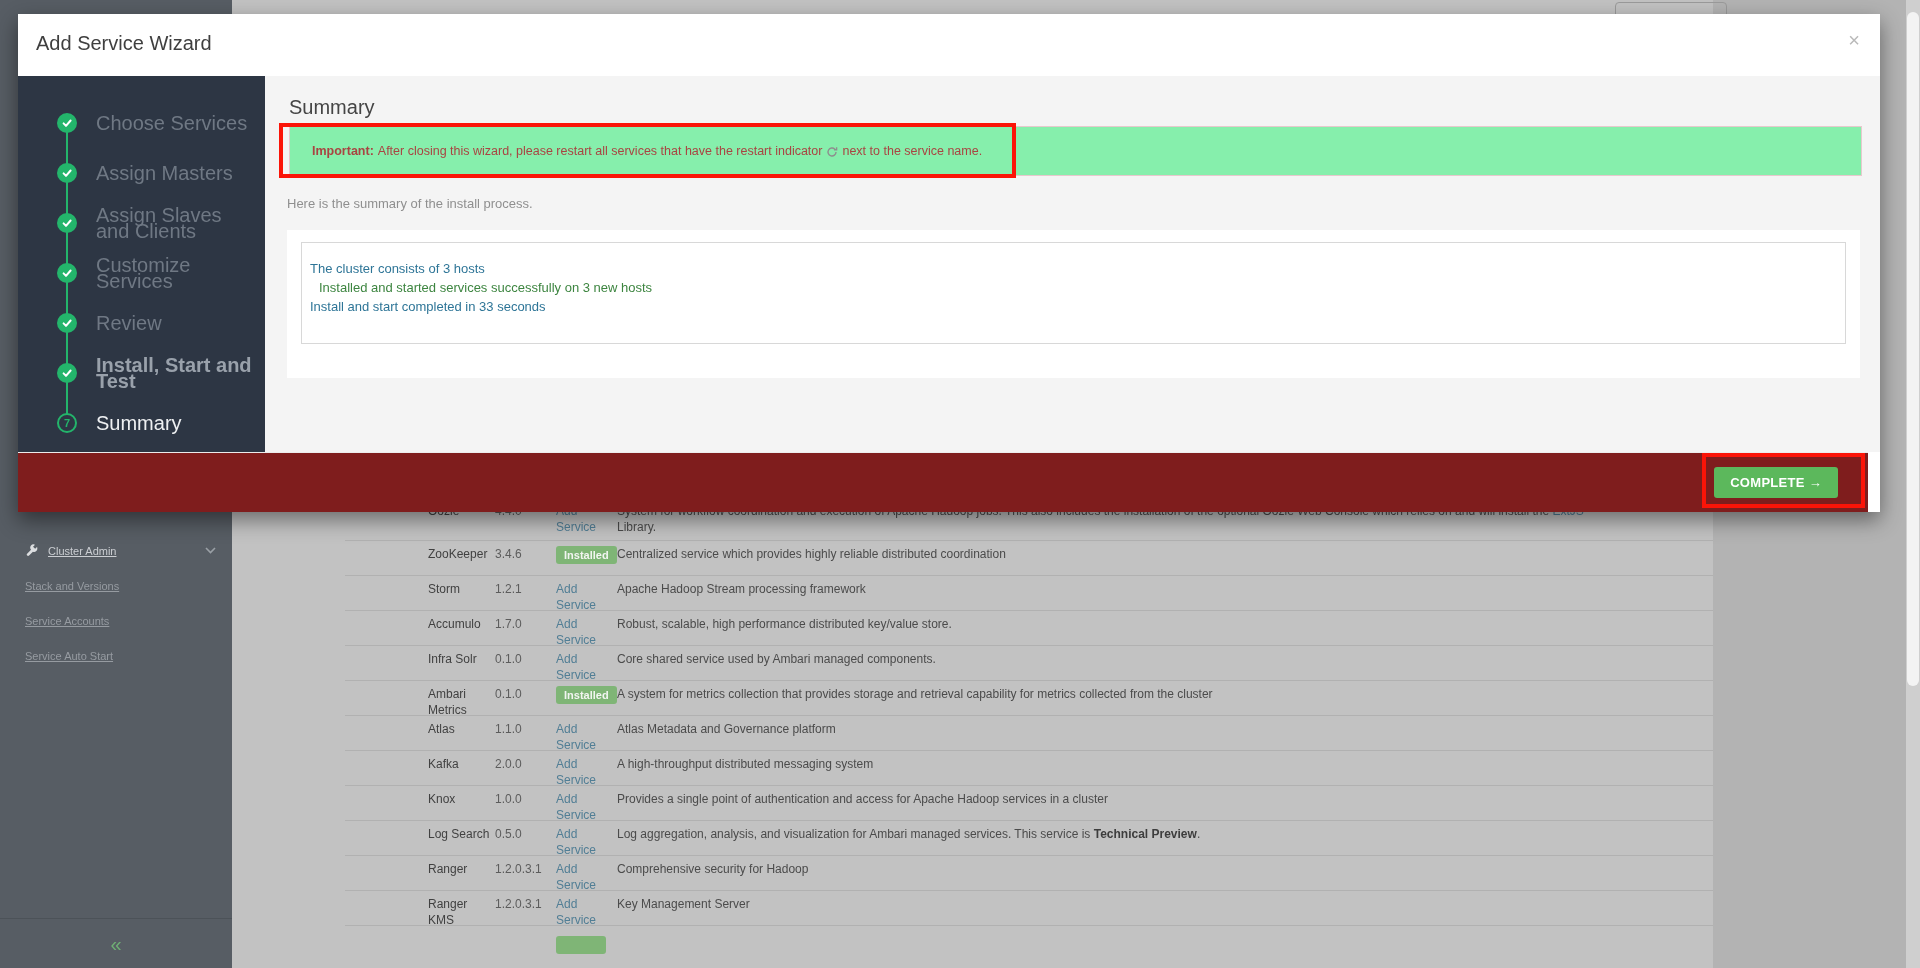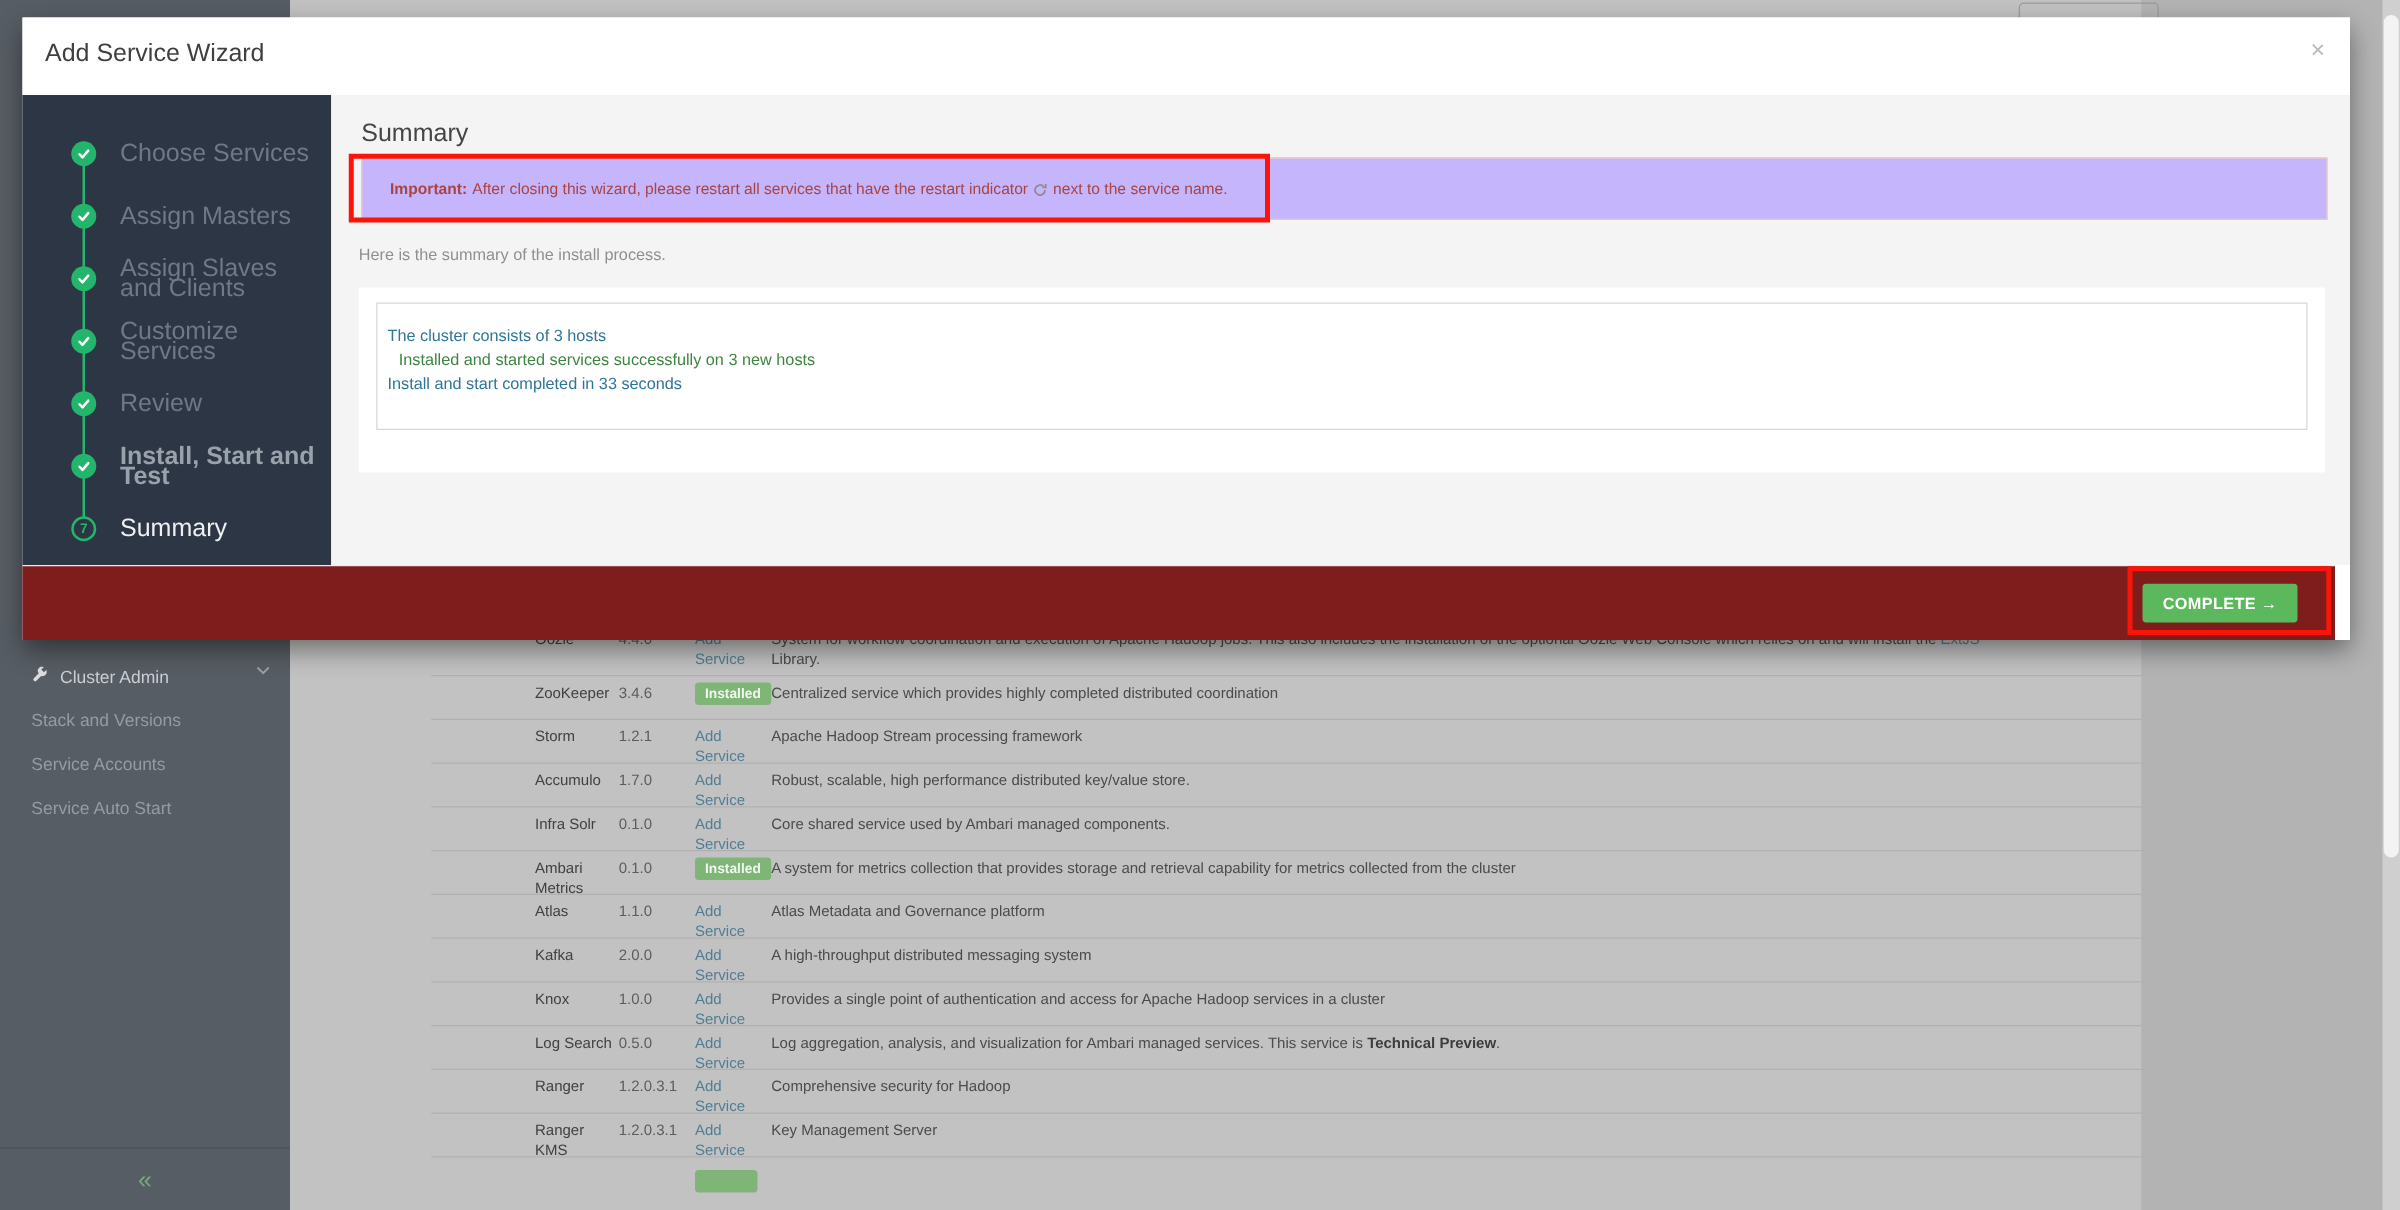--- a/index.html
+++ b/index.html
@@ -8,21 +8,21 @@
     position:relative; overflow:hidden;
     background:#b3b3b3;
     font-family:"Liberation Sans", sans-serif;
   }
 
   
   #app-main { position:absolute; left:232px; top:0; width:1481px; height:968px; background:#c2c2c2; }
   #app-sidebar { position:absolute; left:0; top:0; width:232px; height:968px; background:#575d64; }
 
   #app-nav { position:absolute; left:0; top:533px; width:232px; }
-  .snav-item { height:35px; display:flex; padding-left:25px; color:#969ba1; font-size:14px; cursor:pointer; }
+  .snav-item { height:35px; display:flex; align-items:center; padding-left:25px; color:#969ba1; font-size:11px; cursor:pointer;text-decoration:underline; }
   .snav-item.head { color:#cbced2; }
   .snav-item.head .wrench { margin-right:10px; display:inline-flex; }
   .snav-item.head .chev { position:absolute; right:16px; display:inline-flex; }
 
   #sidebar-collapse { position:absolute; left:0; bottom:0; width:232px; height:50px;
     border-top:1px solid #4c5258; display:flex; align-items:center; justify-content:center; }
   #collapse-glyph { color:#6faf74; font-size:20px; line-height:1; cursor:pointer; }
 
   
   #ghost-button { position:absolute; left:1383px; top:2px; width:112px; height:26px;
@@ -67,21 +67,21 @@
   .step-circle.done { background:#23b56b; }
   .step-circle.current { border:2px solid #23b56b; color:#23b56b; font-size:11px; font-weight:bold; background:#2d3644; }
   .step-label { margin-left:19px; width:162px; font-size:20px; line-height:16px; color:#6f7884; }
   .step-label.strong { color:#99a1ab; font-weight:bold; }
   .step-label.active { color:#eef0f2; }
 
   
   #wizard-content { position:relative; flex:1; background:#f4f4f4; }
   #summary-heading { position:absolute; left:24px; top:20px; font-size:20px; color:#454545; }
   #warning-box { position:absolute; left:24px; right:18px; top:50px; height:50px;
-    background:#c4b5fd; border:1px solid #e7c9cd; display:flex; align-items:center;
+    background:#86efac; border:1px solid #e7c9cd; display:flex; align-items:center;
     padding-left:22px; font-size:12.5px; color:#a94442; }
   #warning-box b { margin-right:4px; }
   .restart-icon { display:inline-flex; margin:0 4px; position:relative; top:1px; }
   #summary-intro { position:absolute; left:22px; top:120px; font-size:13px; color:#8f8f8f; }
   #summary-card { position:absolute; left:22px; right:20px; top:154px; height:148px; background:#fff; }
   #summary-inner { position:absolute; left:14px; right:14px; top:12px; height:102px;
     border:1px solid #d8d8d8; padding:16px 0 0 8px; }
   .sline { font-size:13px; line-height:19px; }
   .sline a { text-decoration:none; cursor:pointer; }
   .sline .blue { color:#2e7597; }
@@ -112,21 +112,21 @@
     <div class="tc name">Oozie</div>
     <div class="tc ver">4.4.0</div>
     <div class="tc act"><a class="tlink">Add Service</a></div>
     <div class="tc desc"><span>System for workflow coordination and execution of Apache Hadoop jobs. This also includes the installation of the optional Oozie Web Console which relies on and will install the </span><a class="tlink">ExtJS</a><span> Library.</span></div>
   </div>
 
   <div class="trow">
     <div class="tc name">ZooKeeper</div>
     <div class="tc ver">3.4.6</div>
     <div class="tc act"><span class="badge">Installed</span></div>
-    <div class="tc desc"><span>Centralized service which provides highly completed distributed coordination</span></div>
+    <div class="tc desc"><span>Centralized service which provides highly reliable distributed coordination</span></div>
   </div>
 
   <div class="trow">
     <div class="tc name">Storm</div>
     <div class="tc ver">1.2.1</div>
     <div class="tc act"><a class="tlink">Add Service</a></div>
     <div class="tc desc"><span>Apache Hadoop Stream processing framework</span></div>
   </div>
 
   <div class="trow">

